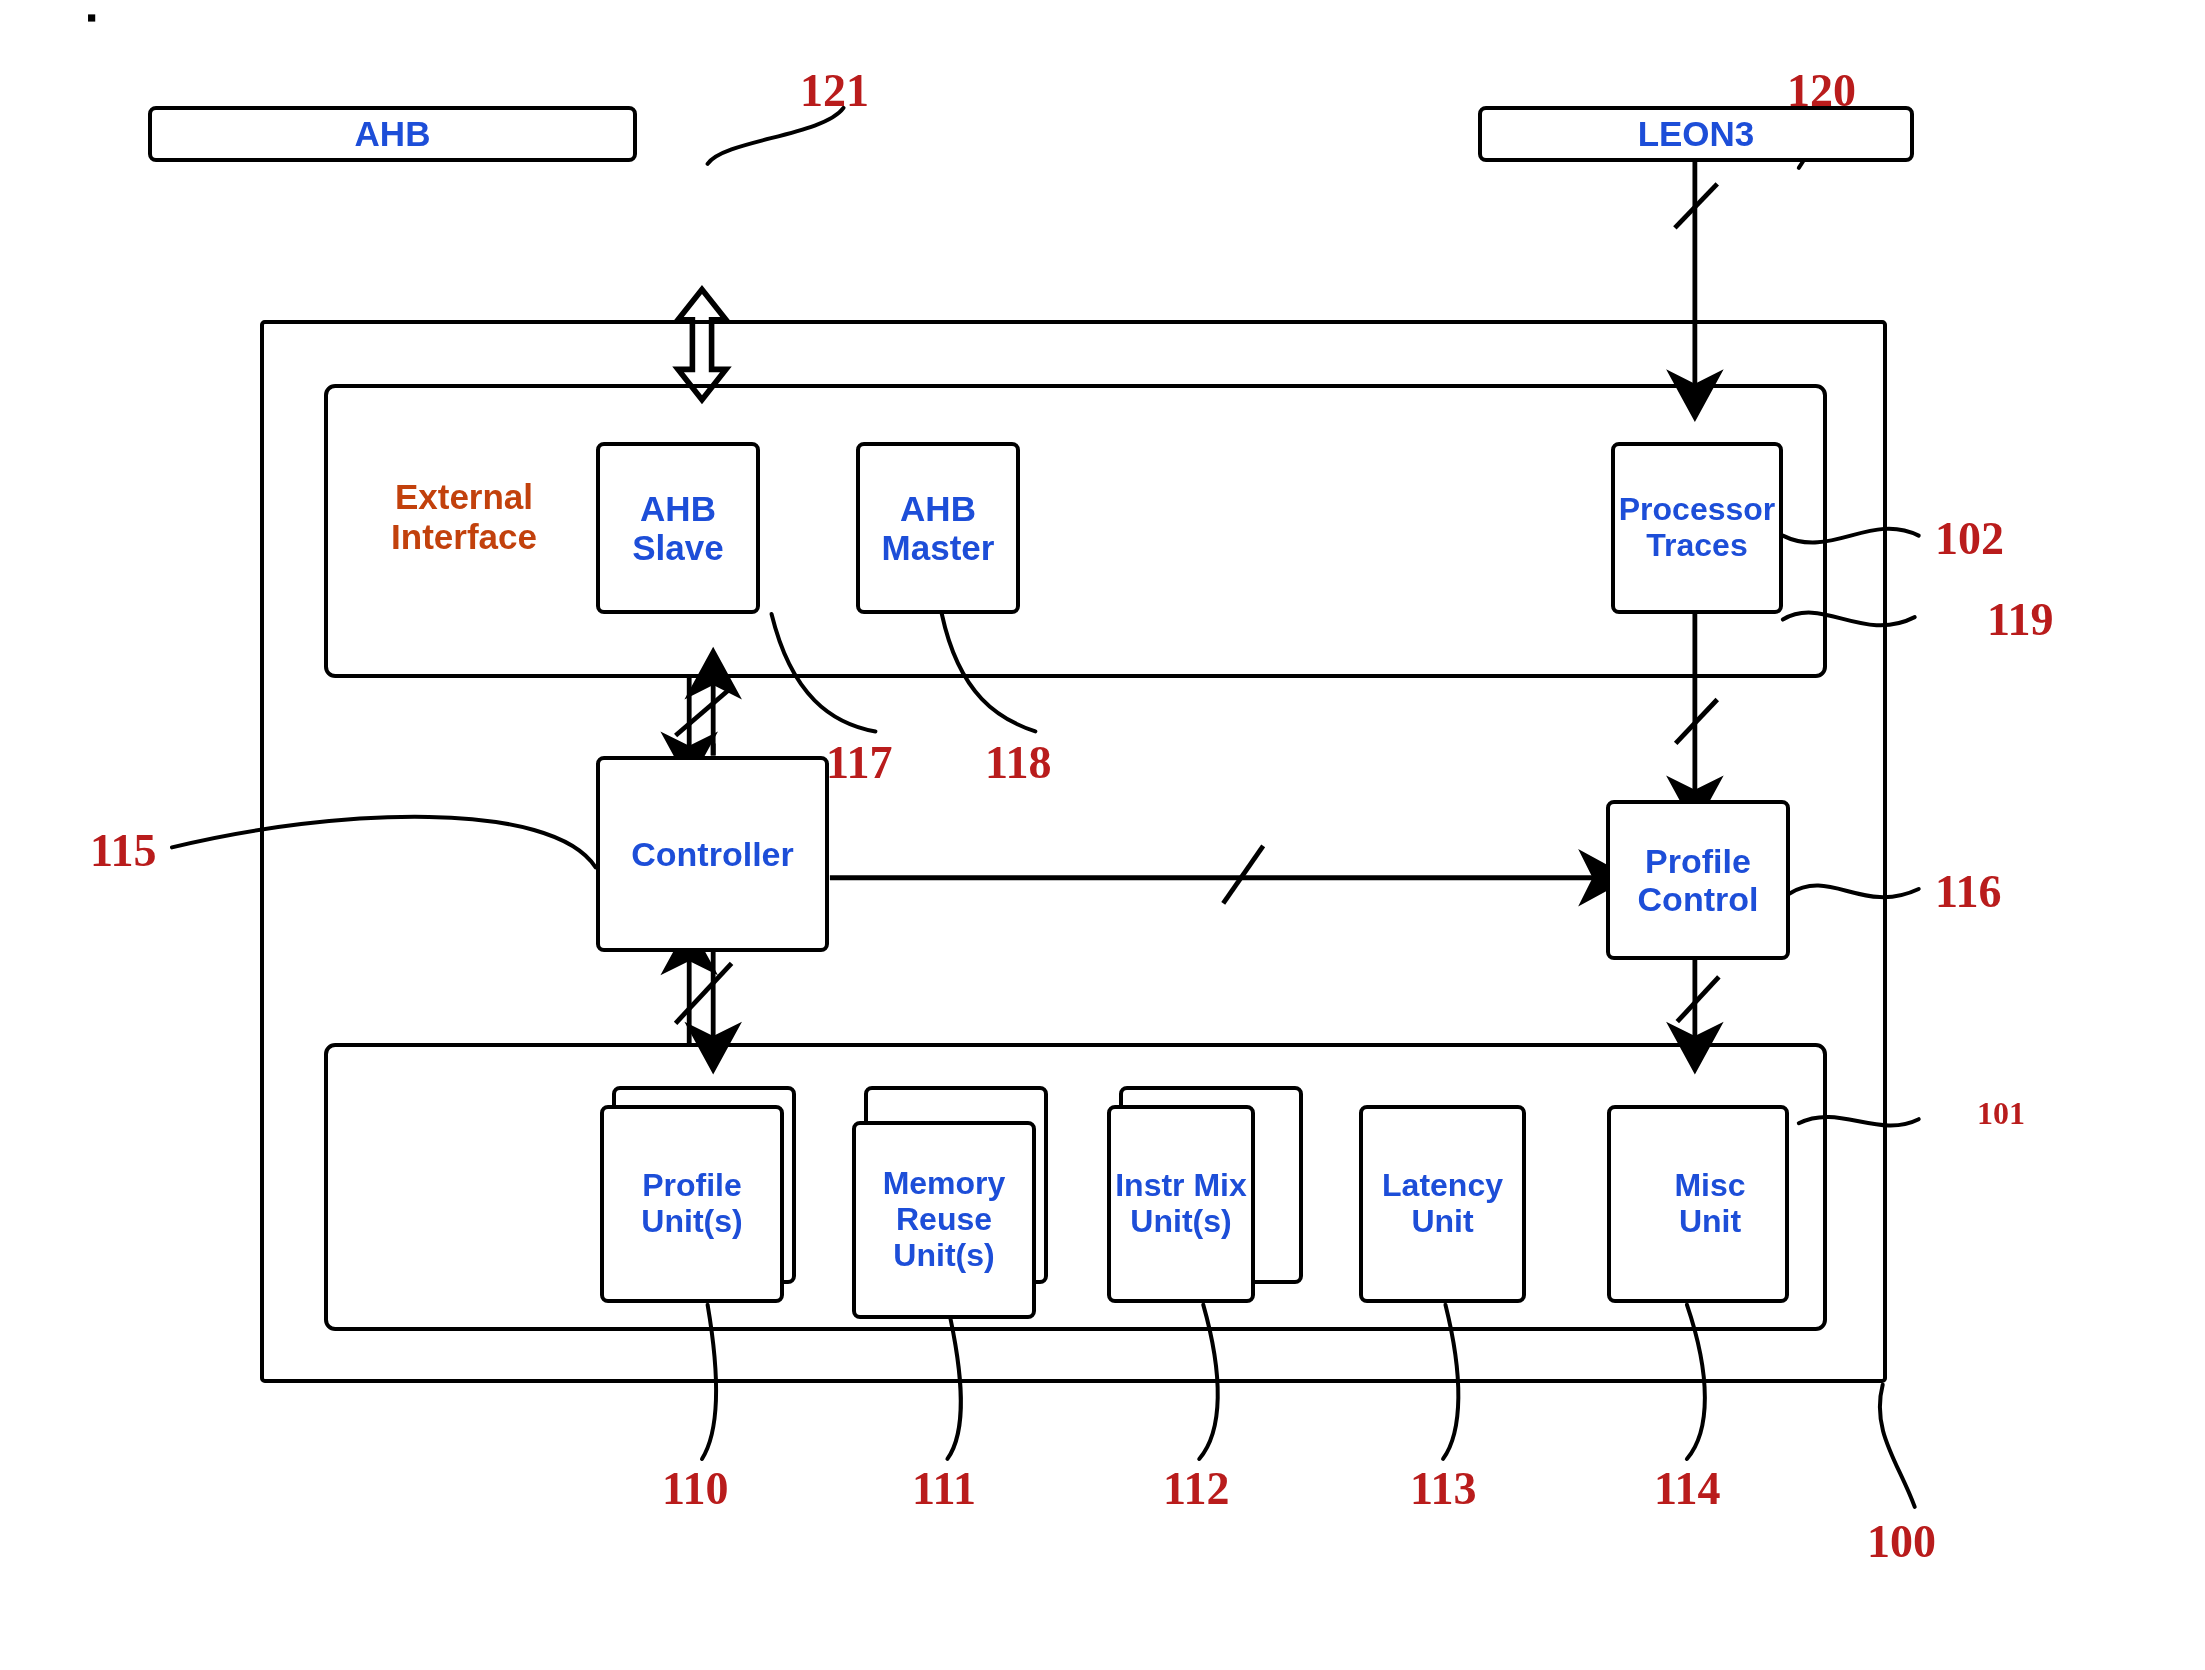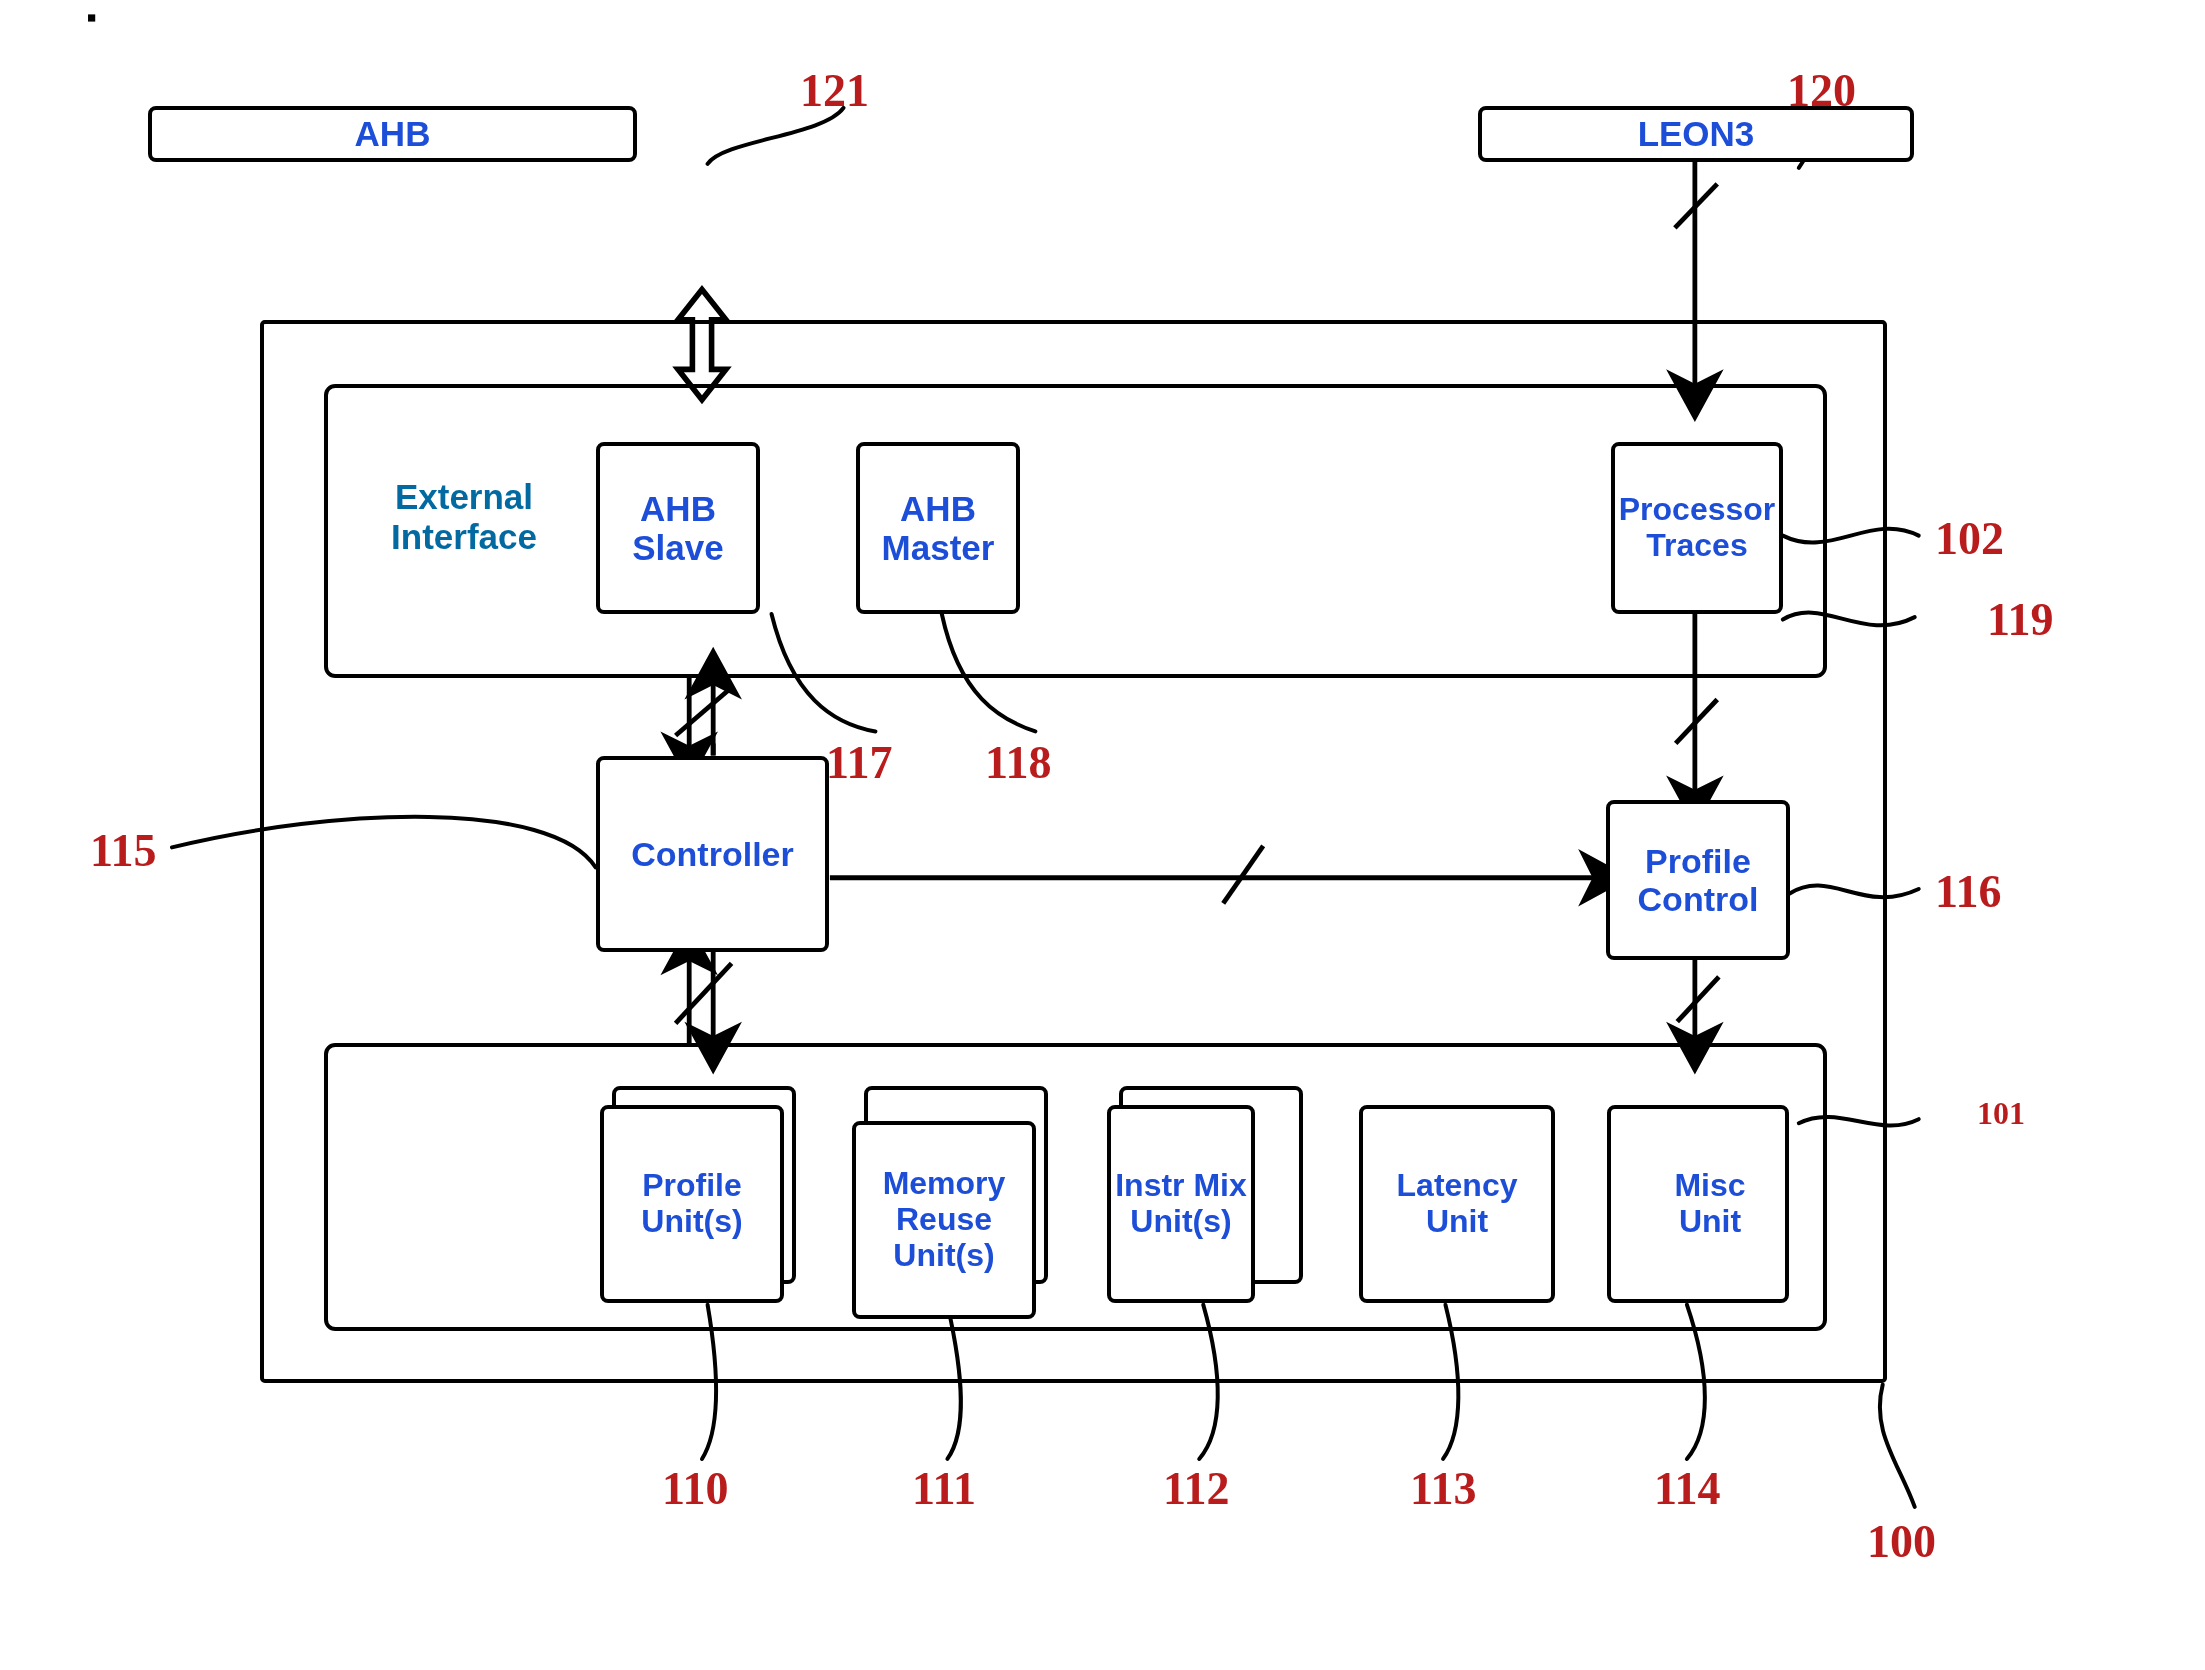--- a/index.html
+++ b/index.html
@@ -59,21 +59,21 @@
     box-sizing: border-box;
     border: 4px solid #000;
     border-radius: 8px;
     background: #fff;
     z-index: 4;
   }
   
   .section-label {
     position: absolute;
     font-weight: bold;
-    color: #0369a1;
+    color: #c2410c;
     text-align: center;
     line-height: 1.14;
     z-index: 5;
   }
   .ref-num {
     position: absolute;
     font-family: "Liberation Serif", serif;
     font-weight: bold;
     color: #b91c1c;
     z-index: 8;
@@ -251,21 +251,21 @@
   </div>
 
   <div class="stack-shadow" style="left:1119px; top:1086px; width:184px; height:198px;"></div>
   <div class="box" style="left:1107px; top:1105px; width:148px; height:198px; font-size:32px;">
     <div>
       <div>Instr Mix</div>
       <div>Unit(s)</div>
     </div>
   </div>
 
-  <div class="box" style="left:1359px; top:1105px; width:196px; height:198px; font-size:32px;text-align:center;">
+  <div class="box" style="left:1359px; top:1105px; width:167px; height:198px; font-size:32px;text-align:center;">
     <div>
       <div>Latency</div>
       <div>Unit</div>
     </div>
   </div>
 
   <div class="box" style="left:1607px; top:1105px; width:182px; height:198px; font-size:32px;padding-left:24px;">
     <div>
       <div>Misc</div>
       <div>Unit</div>

